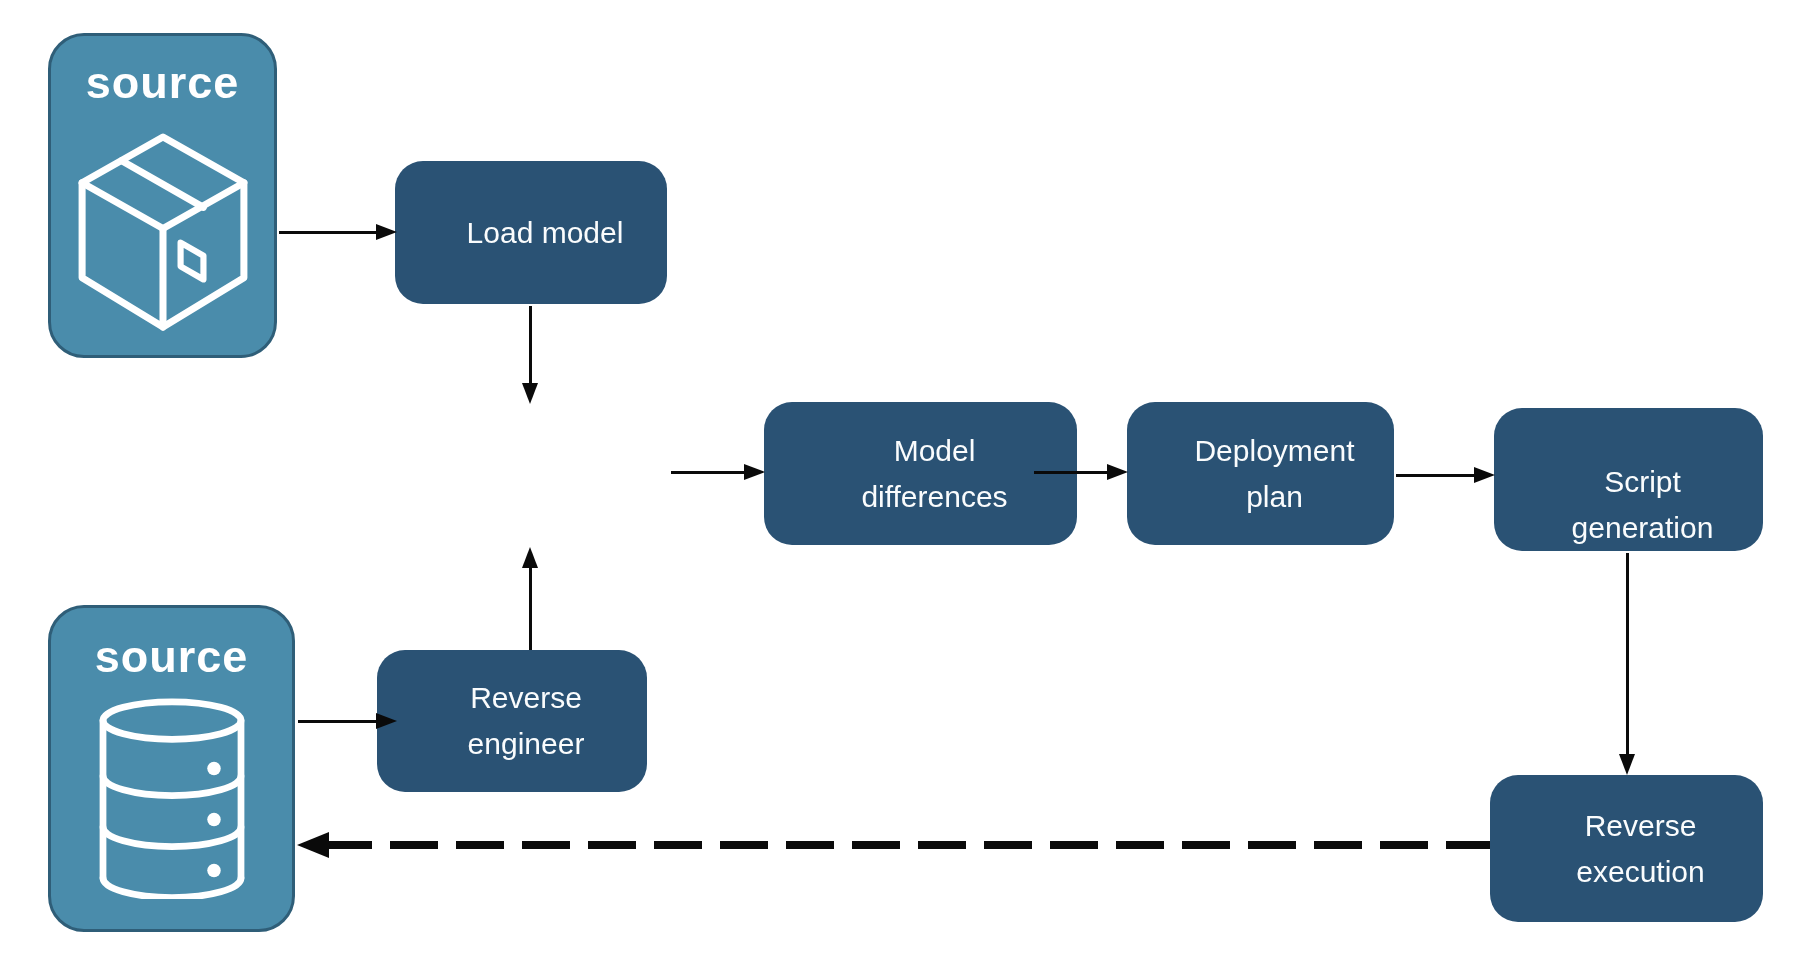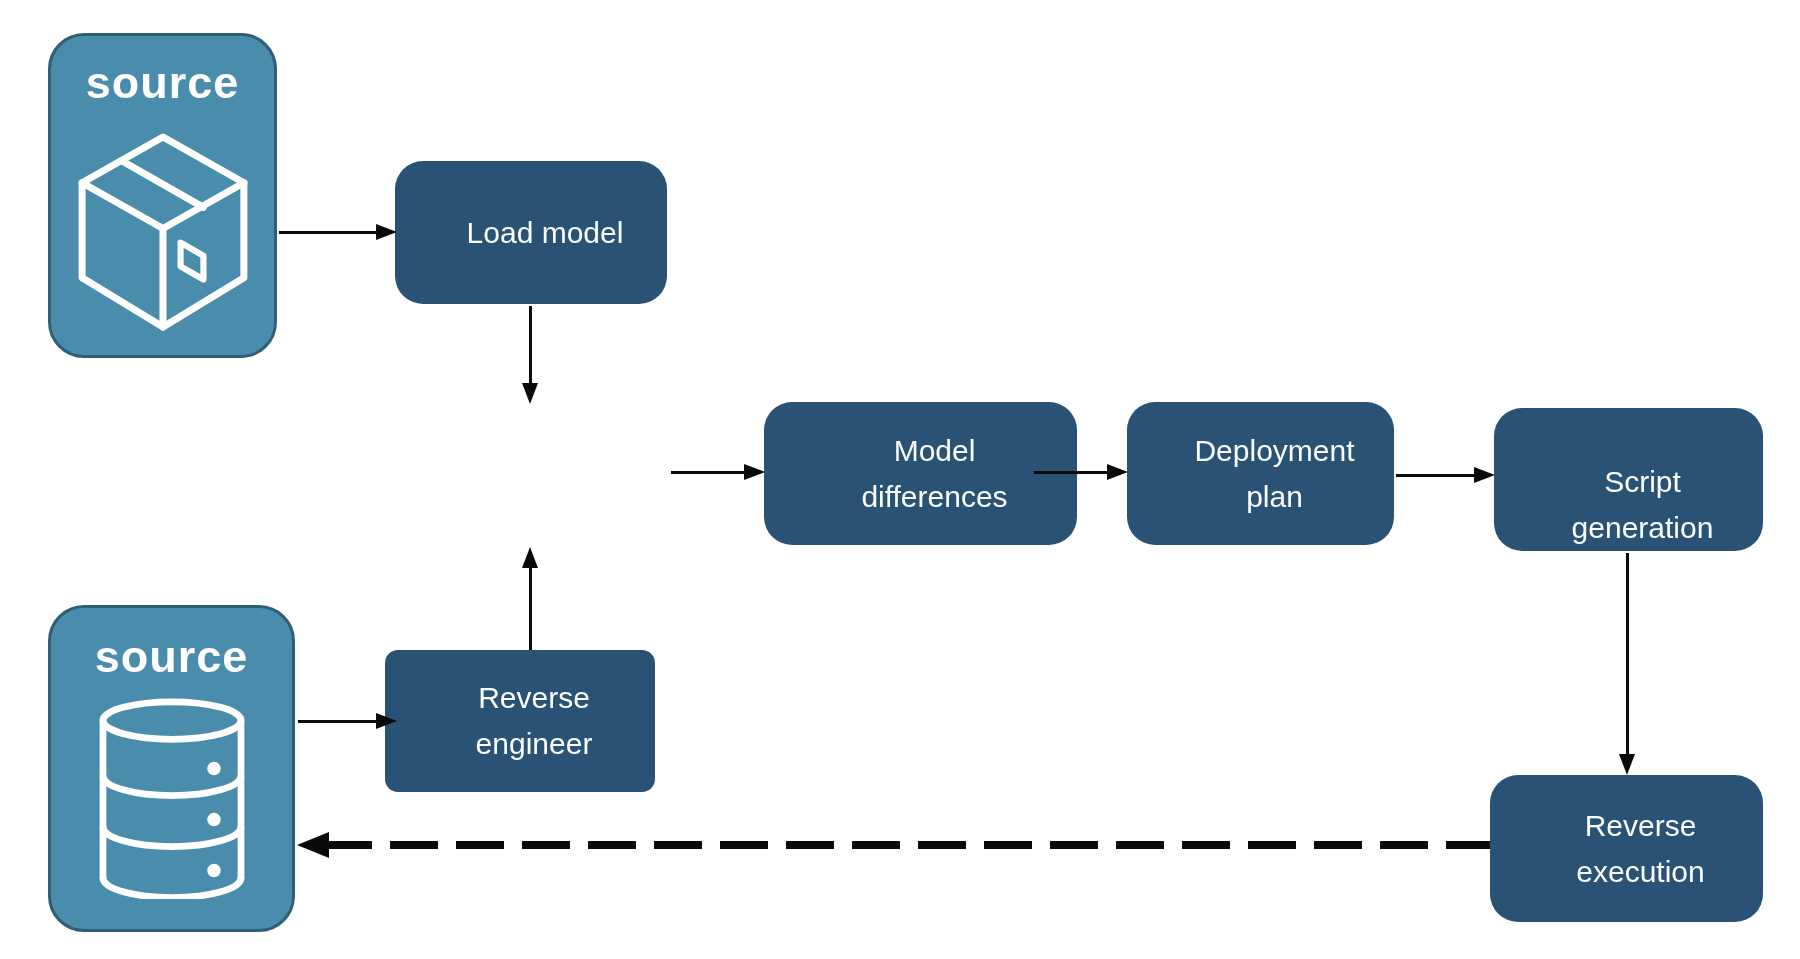--- a/index.html
+++ b/index.html
@@ -27,21 +27,21 @@
     display:flex;align-items:center;justify-content:center;text-align:center;
     color:#fafcfd;font-size:30px;line-height:46px;padding-left:28px;
   }
   .node .txt{display:block;max-width:200px;}
   #node-load-model       {left:395px;top:161px;width:272px;height:143px;}
   #node-model-comparison {left:394px;top:402px;width:275px;height:143px;}
   #node-model-differences{left:764px;top:402px;width:313px;height:143px;}
   #node-deployment-plan  {left:1127px;top:402px;width:267px;height:143px;}
   #node-script-generation{left:1494px;top:408px;width:269px;height:143px;align-items:flex-end;}
   #node-script-execution {left:1490px;top:775px;width:273px;height:147px;}
-  #node-reverse-engineer {left:385px;top:650px;width:270px;height:142px;border-radius:13px;}
+  #node-reverse-engineer {left:377px;top:650px;width:270px;height:142px;}
   
   .hline{position:absolute;height:3px;background:#0a0a0a;}
   .vline{position:absolute;width:3px;background:#0a0a0a;}
   .head{position:absolute;width:0;height:0;}
   .head-right{border-top:8px solid transparent;border-bottom:8px solid transparent;border-left:21px solid #0a0a0a;}
   .head-down {border-left:8px solid transparent;border-right:8px solid transparent;border-top:21px solid #0a0a0a;}
   .head-up   {border-left:8px solid transparent;border-right:8px solid transparent;border-bottom:21px solid #0a0a0a;}
   
   #a1-line{left:279px;top:231px;width:97px;}
   #a1-head{left:376px;top:224px;}

